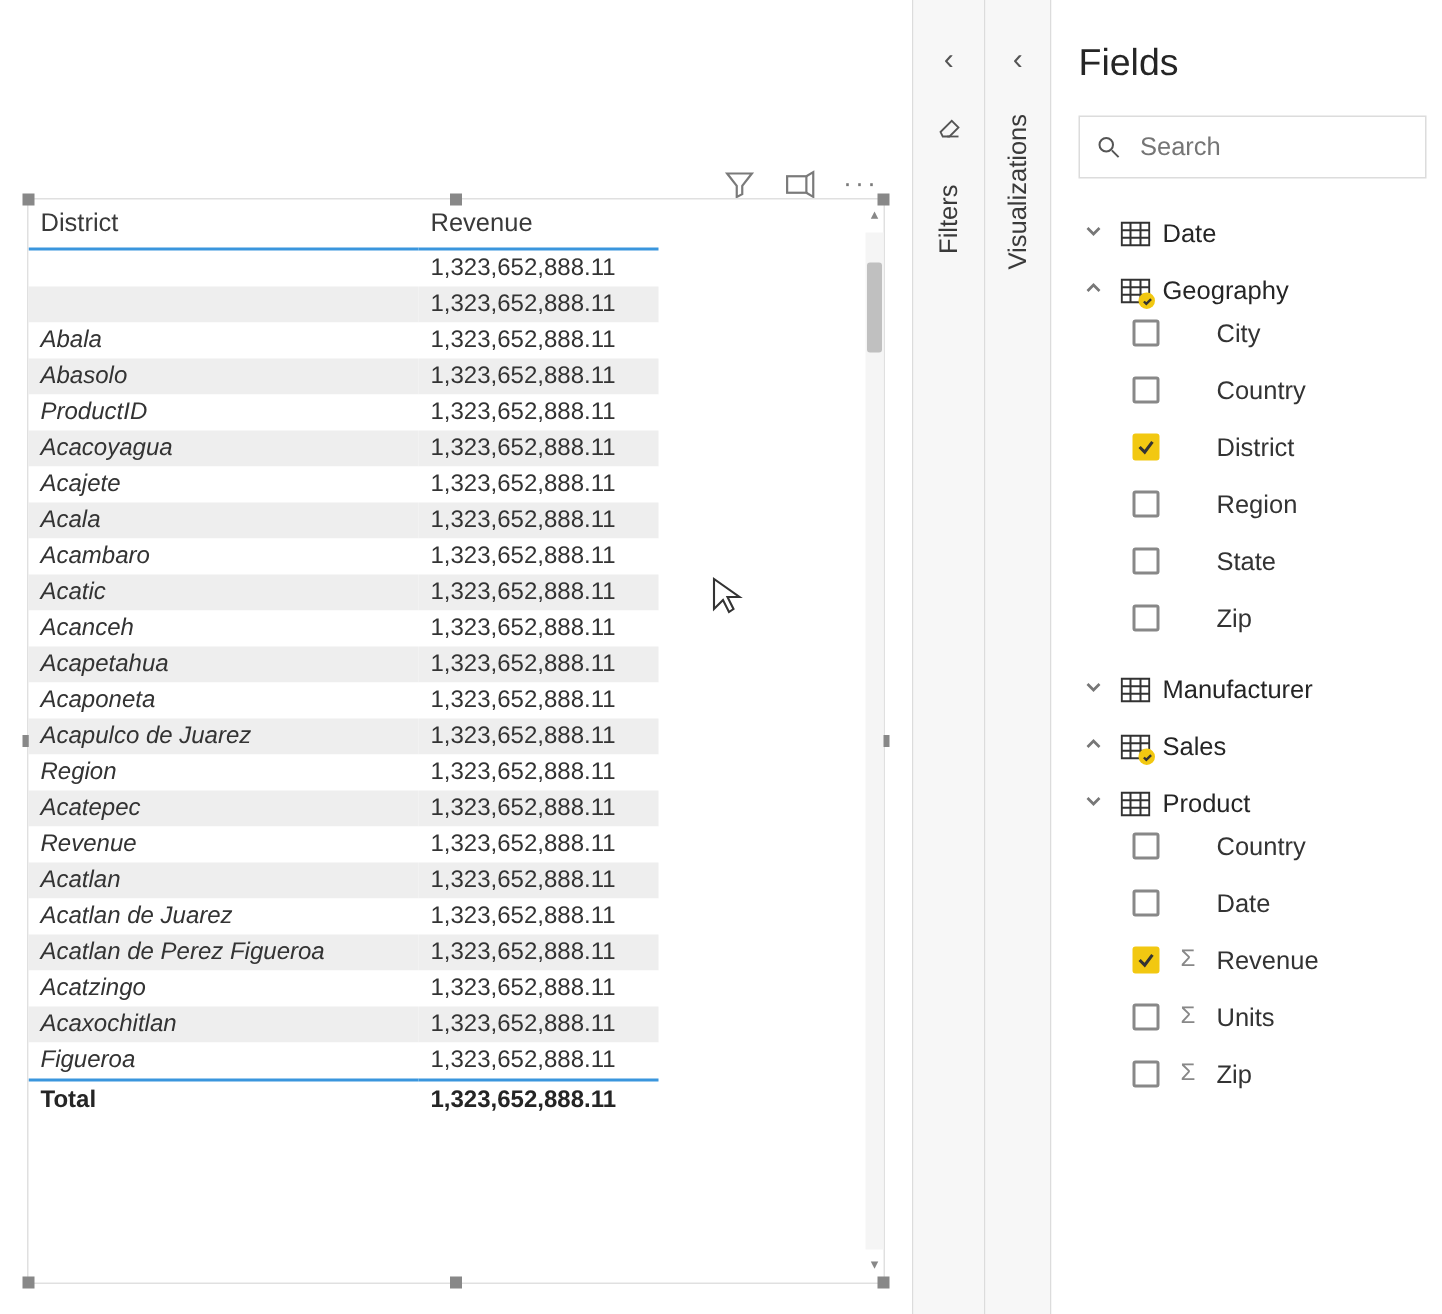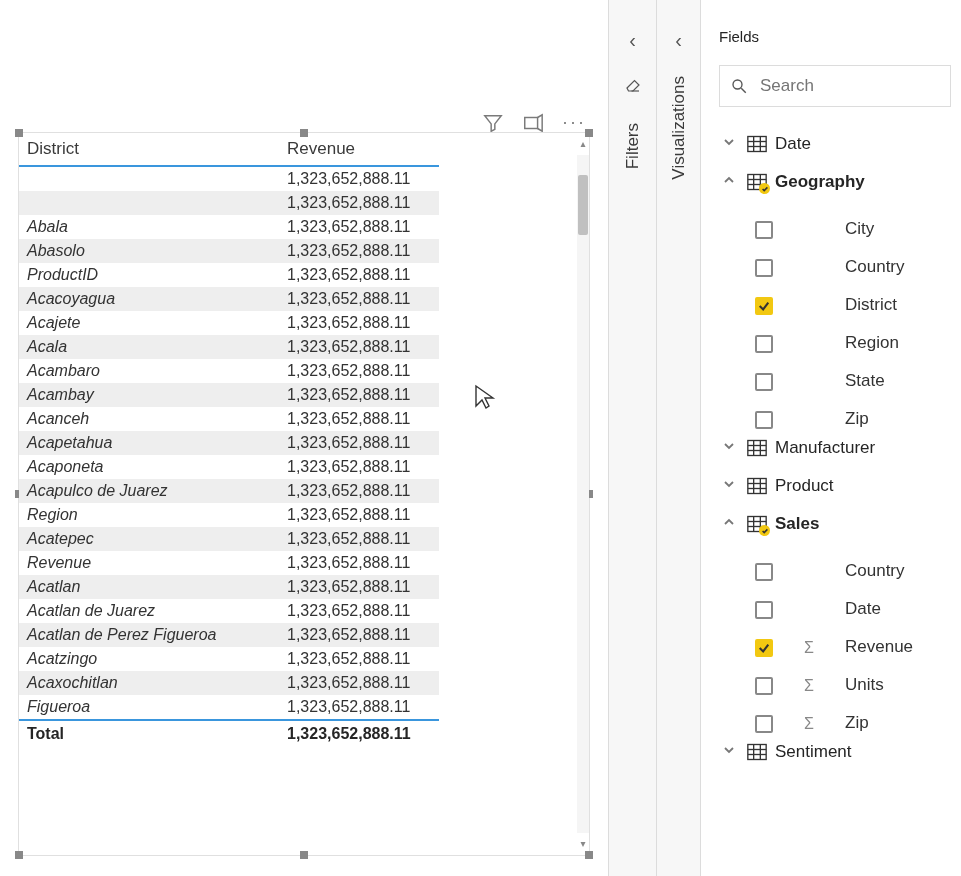--- a/index.html
+++ b/index.html
@@ -157,21 +157,21 @@
 
   
   .fields-pane {
     position: absolute;
     left: 701px; top: 0; right: 0; bottom: 0;
     background: #fff;
     padding: 20px 0 0 18px;
     overflow: hidden;
   }
   .fields-title {
-    font-size: 15px;
+    font-size: 25px;
     font-weight: 400;
     margin: 8px 0 20px 0;
   }
   .search-wrap {
     position: relative;
     margin: 0 10px 18px 0;
     height: 42px;
     border: 1px solid #dcdcdc;
   }
   .search-wrap svg { position: absolute; left: 10px; top: 11px; width: 18px; height: 18px; color: #555; }
@@ -185,21 +185,21 @@
 
   .tree { font-size: 17px; }
   .tree-row {
     display: flex;
     align-items: center;
     height: 38px;
     gap: 8px;
     cursor: pointer;
   }
   .tree-row.table-row .label { font-weight: 400; }
-  .tree-row.expanded .label { font-weight: 700; }
+  .tree-row.expanded .label { font-weight: 400; }
   .tree-row .caret {
     width: 20px; text-align: center;
     color: #777;
   }
   .caret svg { width: 14px; height: 14px; }
   .tbl-icon { position: relative; width: 20px; height: 18px; }
   .tbl-icon svg { width: 20px; height: 18px; color: #333; }
   .tbl-badge {
     position: absolute;
     right: -3px; bottom: -3px;
@@ -207,23 +207,23 @@
     border-radius: 50%;
     background: #f2c811;
     display: flex;
     align-items: center;
     justify-content: center;
   }
   .tbl-badge svg { width: 8px; height: 8px; color: #333; }
 
   .field-row {
     display: flex;
-    align-items: flex-end;
+    align-items: flex-start;
     height: 38px;
-    gap: 27px;
+    gap: 10px;
     padding-left: 36px;
     cursor: pointer;
   }
   .chk {
     width: 18px; height: 18px;
     border: 2px solid #888;
     border-radius: 2px;
     display: flex;
     align-items: center;
     justify-content: center;
@@ -311,21 +311,21 @@
             </tr>
             <tr>
               <td>Acala</td>
               <td>1,323,652,888.11</td>
             </tr>
             <tr>
               <td>Acambaro</td>
               <td>1,323,652,888.11</td>
             </tr>
             <tr>
-              <td>Acambay</td>
+              <td>Acatic</td>
               <td>1,323,652,888.11</td>
             </tr>
             <tr>
               <td>Acanceh</td>
               <td>1,323,652,888.11</td>
             </tr>
             <tr>
               <td>Acapetahua</td>
               <td>1,323,652,888.11</td>
             </tr>
@@ -503,54 +503,54 @@
       <svg viewBox="0 0 24 20" fill="none" stroke="currentColor" stroke-width="1.6">
         <rect x="1" y="1" width="22" height="18"></rect>
         <line x1="1" y1="7" x2="23" y2="7"></line>
             <line x1="1" y1="13" x2="23" y2="13"></line>
         <line x1="8" y1="1" x2="8" y2="19"></line>
             <line x1="16" y1="1" x2="16" y2="19"></line>
       </svg>
     </span>
     <span class="label">Manufacturer</span>
   </div>
+      <div class="tree-row table-row expanded">
+    <span class="caret"><svg viewBox="0 0 14 14" fill="none" stroke="currentColor" stroke-width="1.8">
+            <path d="M3 9 L7 5 L11 9"></path>
+          </svg></span>
+    <span class="tbl-icon">
+      <svg viewBox="0 0 24 20" fill="none" stroke="currentColor" stroke-width="1.6">
+        <rect x="1" y="1" width="22" height="18"></rect>
+        <line x1="1" y1="7" x2="23" y2="7"></line>
+            <line x1="1" y1="13" x2="23" y2="13"></line>
+        <line x1="8" y1="1" x2="8" y2="19"></line>
+            <line x1="16" y1="1" x2="16" y2="19"></line>
+      </svg>
+    <span class="tbl-badge">
+            <svg viewBox="0 0 10 10" fill="none" stroke="currentColor" stroke-width="2">
+              <path d="M2 5 L4 7 L8 3"></path>
+            </svg>
+          </span></span>
+    <span class="label">Sales</span>
+  </div>
       <div class="tree-row table-row">
     <span class="caret"><svg viewBox="0 0 14 14" fill="none" stroke="currentColor" stroke-width="1.8">
             <path d="M3 5 L7 9 L11 5"></path>
           </svg></span>
     <span class="tbl-icon">
       <svg viewBox="0 0 24 20" fill="none" stroke="currentColor" stroke-width="1.6">
         <rect x="1" y="1" width="22" height="18"></rect>
         <line x1="1" y1="7" x2="23" y2="7"></line>
             <line x1="1" y1="13" x2="23" y2="13"></line>
         <line x1="8" y1="1" x2="8" y2="19"></line>
             <line x1="16" y1="1" x2="16" y2="19"></line>
       </svg>
     </span>
     <span class="label">Product</span>
   </div>
-      <div class="tree-row table-row expanded">
-    <span class="caret"><svg viewBox="0 0 14 14" fill="none" stroke="currentColor" stroke-width="1.8">
-            <path d="M3 9 L7 5 L11 9"></path>
-          </svg></span>
-    <span class="tbl-icon">
-      <svg viewBox="0 0 24 20" fill="none" stroke="currentColor" stroke-width="1.6">
-        <rect x="1" y="1" width="22" height="18"></rect>
-        <line x1="1" y1="7" x2="23" y2="7"></line>
-            <line x1="1" y1="13" x2="23" y2="13"></line>
-        <line x1="8" y1="1" x2="8" y2="19"></line>
-            <line x1="16" y1="1" x2="16" y2="19"></line>
-      </svg>
-    <span class="tbl-badge">
-            <svg viewBox="0 0 10 10" fill="none" stroke="currentColor" stroke-width="2">
-              <path d="M2 5 L4 7 L8 3"></path>
-            </svg>
-          </span></span>
-    <span class="label">Sales</span>
-  </div>
       <div class="field-row">
     <span class="chk"></span>
     <span class="sigma empty">Σ</span>
     <span class="field-label">Country</span>
   </div>
       <div class="field-row">
     <span class="chk"></span>
     <span class="sigma empty">Σ</span>
     <span class="field-label">Date</span>
   </div>
@@ -566,29 +566,14 @@
       <div class="field-row">
     <span class="chk"></span>
     <span class="sigma">Σ</span>
     <span class="field-label">Units</span>
   </div>
       <div class="field-row">
     <span class="chk"></span>
     <span class="sigma">Σ</span>
     <span class="field-label">Zip</span>
   </div>
-      <div class="tree-row table-row">
-    <span class="caret"><svg viewBox="0 0 14 14" fill="none" stroke="currentColor" stroke-width="1.8">
-            <path d="M3 5 L7 9 L11 5"></path>
-          </svg></span>
-    <span class="tbl-icon">
-      <svg viewBox="0 0 24 20" fill="none" stroke="currentColor" stroke-width="1.6">
-        <rect x="1" y="1" width="22" height="18"></rect>
-        <line x1="1" y1="7" x2="23" y2="7"></line>
-            <line x1="1" y1="13" x2="23" y2="13"></line>
-        <line x1="8" y1="1" x2="8" y2="19"></line>
-            <line x1="16" y1="1" x2="16" y2="19"></line>
-      </svg>
-    </span>
-    <span class="label">Sentiment</span>
-  </div>
     </div>
 </div>
 
 </body></html>

